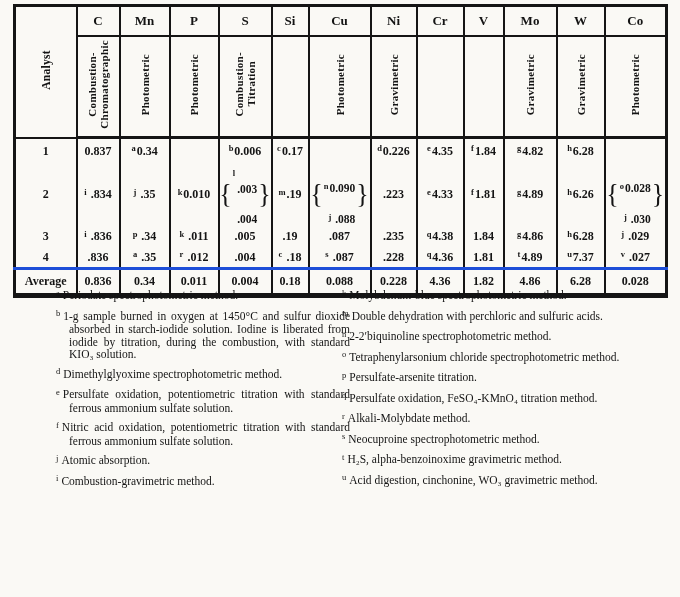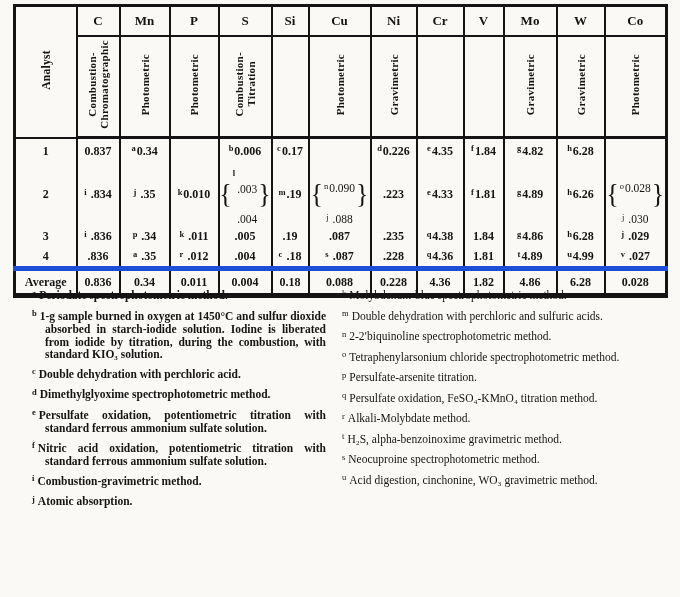--- a/index.html
+++ b/index.html
@@ -32,46 +32,46 @@
     font-size:11px;font-weight:bold;line-height:12px;
     letter-spacing:.3px;
   }
   th.analyst-head .vert{font-size:11.5px;}
   tr.data td{border-top:0;border-bottom:0;}
   tr.r0{height:26px;}
   tr.r1{height:36px;}
   tr.r2{height:22px;}
   tr.r3{height:21px;}
   tr.average{height:27px;}
-  tr.average td{border-top:5px solid #1d4ed8;text-align:center;}
+  tr.average td{border-top:3px solid #1d4ed8;text-align:center;}
   .sup{
     font-size:8.5px;position:relative;top:-3.5px;margin-right:1px;
   }
   .bcell-inner{
     display:flex;align-items:center;justify-content:center;gap:1px;
   }
   .brace{
     font-size:26px;font-weight:400;line-height:24px;
     transform:scaleY(1.05);
   }
   .bsup{
     font-size:8.5px;align-self:flex-start;margin-top:3px;margin-right:1px;
   }
   .stack{display:inline-block;}
   .stack .line{
-    font-size:11.5px;font-weight:normal;line-height:12px;margin-top:18px;
+    font-size:11.5px;font-weight:bold;line-height:12px;text-align:right;margin-top:18px;
   }
   .stack .line .sup{top:-2.5px;}
 
   
   .fncol{
     position:absolute;top:289px;
     font-size:11.5px;line-height:12.5px;text-align:justify;
   }
-  .fncol.left{left:32px;width:294px;font-weight:bold;}
+  .fncol.left{left:56px;width:294px;}
   .fncol.right{left:342px;width:331px;}
   .fn{padding-left:13px;text-indent:-13px;margin-bottom:7px;}
   .fn-letter{
     font-size:8.5px;position:relative;top:-3.5px;margin-right:3px;
   }
 </style>
 </head>
 <body>
 
 <div class="page">
@@ -201,21 +201,21 @@
           <td class="vcell"><span class="val">.836</span></td>
           <td class="vcell"><span class="sup">a</span><span class="val"> .35</span></td>
           <td class="vcell"><span class="sup">r</span><span class="val"> .012</span></td>
           <td class="vcell"><span class="val">.004</span></td>
           <td class="vcell"><span class="sup">c</span><span class="val"> .18</span></td>
           <td class="vcell"><span class="sup">s</span><span class="val"> .087</span></td>
           <td class="vcell"><span class="val">.228</span></td>
           <td class="vcell"><span class="sup">q</span><span class="val">4.36</span></td>
           <td class="vcell"><span class="val">1.81</span></td>
           <td class="vcell"><span class="sup">t</span><span class="val">4.89</span></td>
-          <td class="vcell"><span class="sup">u</span><span class="val">4.99</span></td>
+          <td class="vcell"><span class="sup">u</span><span class="val">7.37</span></td>
           <td class="vcell"><span class="sup">v</span><span class="val"> .027</span></td>
         </tr>
         <tr class="average">
           <td class="alabel">Average</td>
           <td>0.836</td>
           <td>0.34</td>
           <td>0.011</td>
           <td>0.004</td>
           <td>0.18</td>
           <td>0.088</td>
@@ -224,32 +224,31 @@
           <td>1.82</td>
           <td>4.86</td>
           <td>6.28</td>
           <td>0.028</td>
         </tr>
       </tbody>
   </table>
   <div class="fncol left">
       <div class="fn"><span class="fn-letter">a</span><span class="fn-text">Periodate spectrophotometric method.</span></div>
       <div class="fn"><span class="fn-letter">b</span><span class="fn-text">1-g sample burned in oxygen at 1450°C and sulfur dioxide absorbed in starch-iodide solution. Iodine is liberated from iodide by titration, during the combustion, with standard KIO₃ solution.</span></div>
-      <div class="fn"><span class="fn-letter">c</span><span class="fn-text">Double dehydration with perchloric acid.</span></div>
       <div class="fn"><span class="fn-letter">d</span><span class="fn-text">Dimethylglyoxime spectrophotometric method.</span></div>
       <div class="fn"><span class="fn-letter">e</span><span class="fn-text">Persulfate oxidation, potentiometric titration with standard ferrous ammonium sulfate solution.</span></div>
       <div class="fn"><span class="fn-letter">f</span><span class="fn-text">Nitric acid oxidation, potentiometric titration with standard ferrous ammonium sulfate solution.</span></div>
+      <div class="fn"><span class="fn-letter">j</span><span class="fn-text">Atomic absorption.</span></div>
       <div class="fn"><span class="fn-letter">i</span><span class="fn-text">Combustion-gravimetric method.</span></div>
-      <div class="fn"><span class="fn-letter">j</span><span class="fn-text">Atomic absorption.</span></div>
     </div>
   <div class="fncol right">
       <div class="fn"><span class="fn-letter">k</span><span class="fn-text">Molybdenum-blue spectrophotometric method.</span></div>
       <div class="fn"><span class="fn-letter">m</span><span class="fn-text">Double dehydration with perchloric and sulfuric acids.</span></div>
       <div class="fn"><span class="fn-letter">n</span><span class="fn-text">2-2′biquinoline spectrophotometric method.</span></div>
       <div class="fn"><span class="fn-letter">o</span><span class="fn-text">Tetraphenylarsonium chloride spectrophotometric method.</span></div>
       <div class="fn"><span class="fn-letter">p</span><span class="fn-text">Persulfate-arsenite titration.</span></div>
       <div class="fn"><span class="fn-letter">q</span><span class="fn-text">Persulfate oxidation, FeSO₄-KMnO₄ titration method.</span></div>
       <div class="fn"><span class="fn-letter">r</span><span class="fn-text">Alkali-Molybdate method.</span></div>
+      <div class="fn"><span class="fn-letter">s</span><span class="fn-text">Neocuproine spectrophotometric method.</span></div>
       <div class="fn"><span class="fn-letter">t</span><span class="fn-text">H₂S, alpha-benzoinoxime gravimetric method.</span></div>
-      <div class="fn"><span class="fn-letter">s</span><span class="fn-text">Neocuproine spectrophotometric method.</span></div>
       <div class="fn"><span class="fn-letter">u</span><span class="fn-text">Acid digestion, cinchonine, WO₃ gravimetric method.</span></div>
     </div>
 </div>
 
 </body></html>

